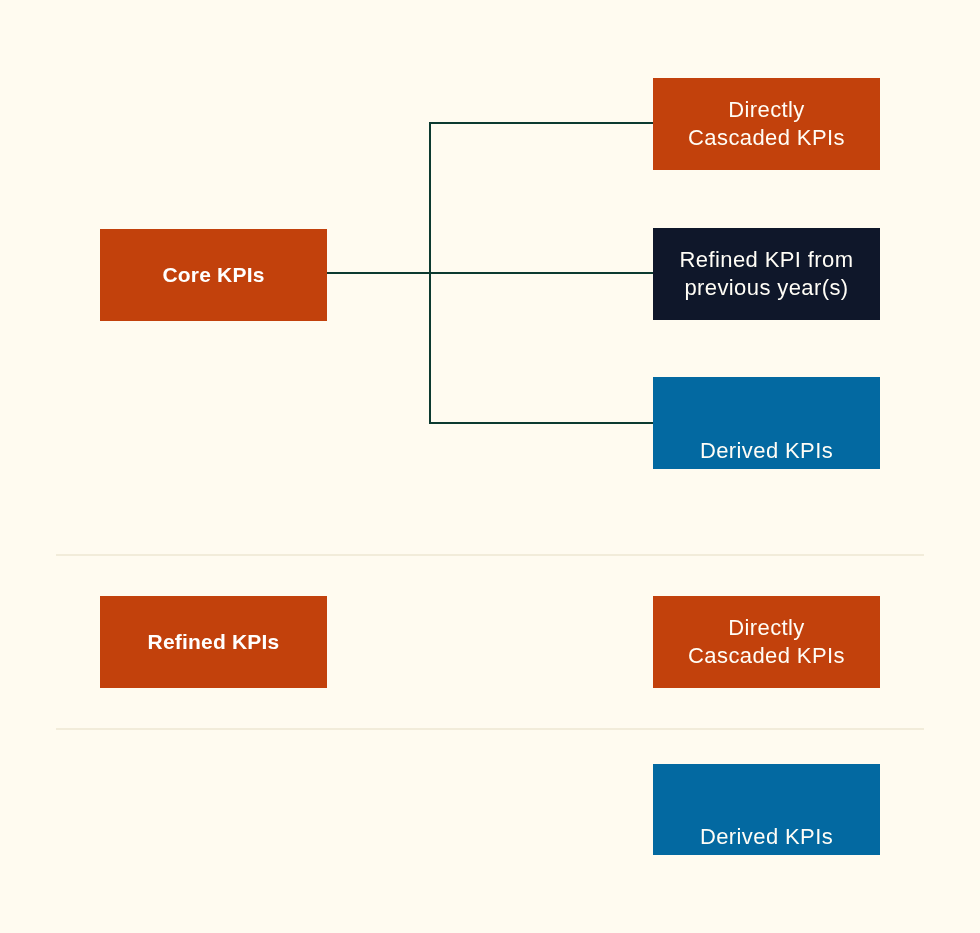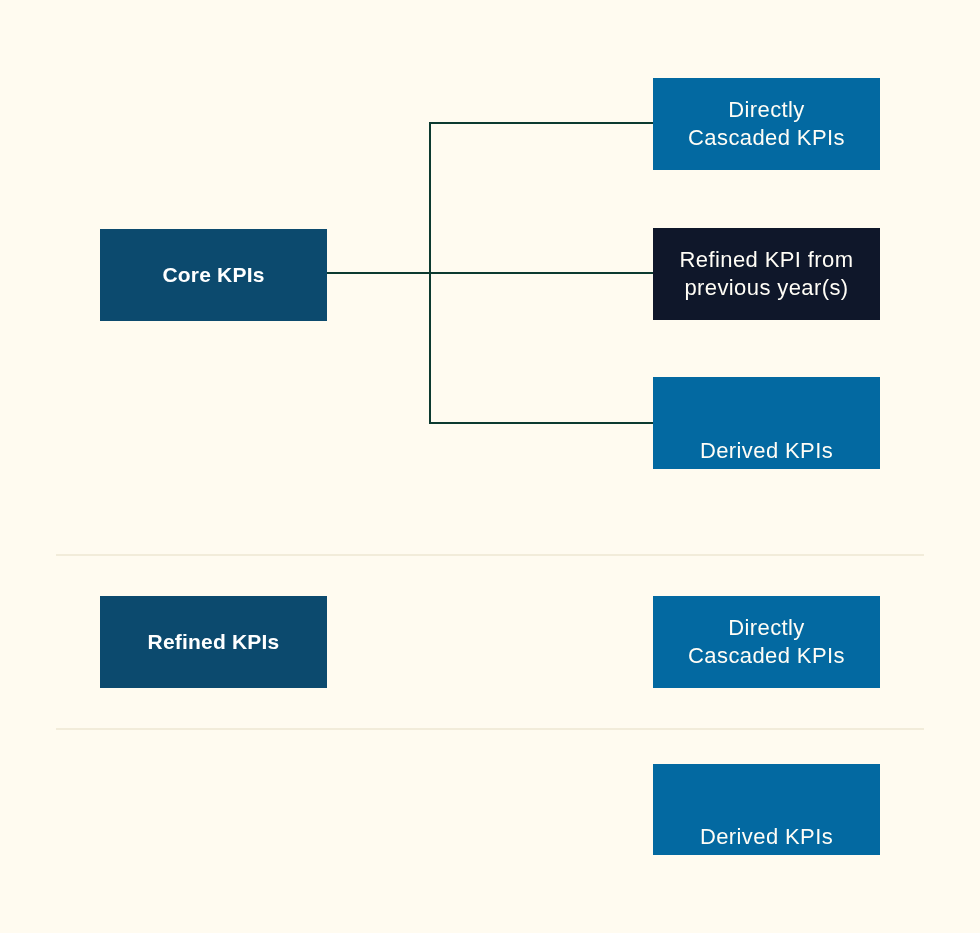--- a/index.html
+++ b/index.html
@@ -35,22 +35,22 @@
     font-size: 21px;
     letter-spacing: 0.2px;
   }
   .target-node .label {
     font-weight: 400;
     font-size: 22px;
     line-height: 28px;
     letter-spacing: 0.4px;
     color: #fffdf6;
   }
-  .bg-darkgreen { background: #0c4a6e; }
-  .bg-green     { background: #0369a1; align-items: center; }
+  .bg-darkgreen { background: #c2410c; }
+  .bg-green     { background: #c2410c; align-items: center; }
   .bg-teal      { background: #0f172a; }
   .bg-red       { background: #0369a1; align-items: flex-end; }
 
   .connector {
     position: absolute;
     background: #0c3a30;
   }
   .divider {
     position: absolute;
     left: 56px;

